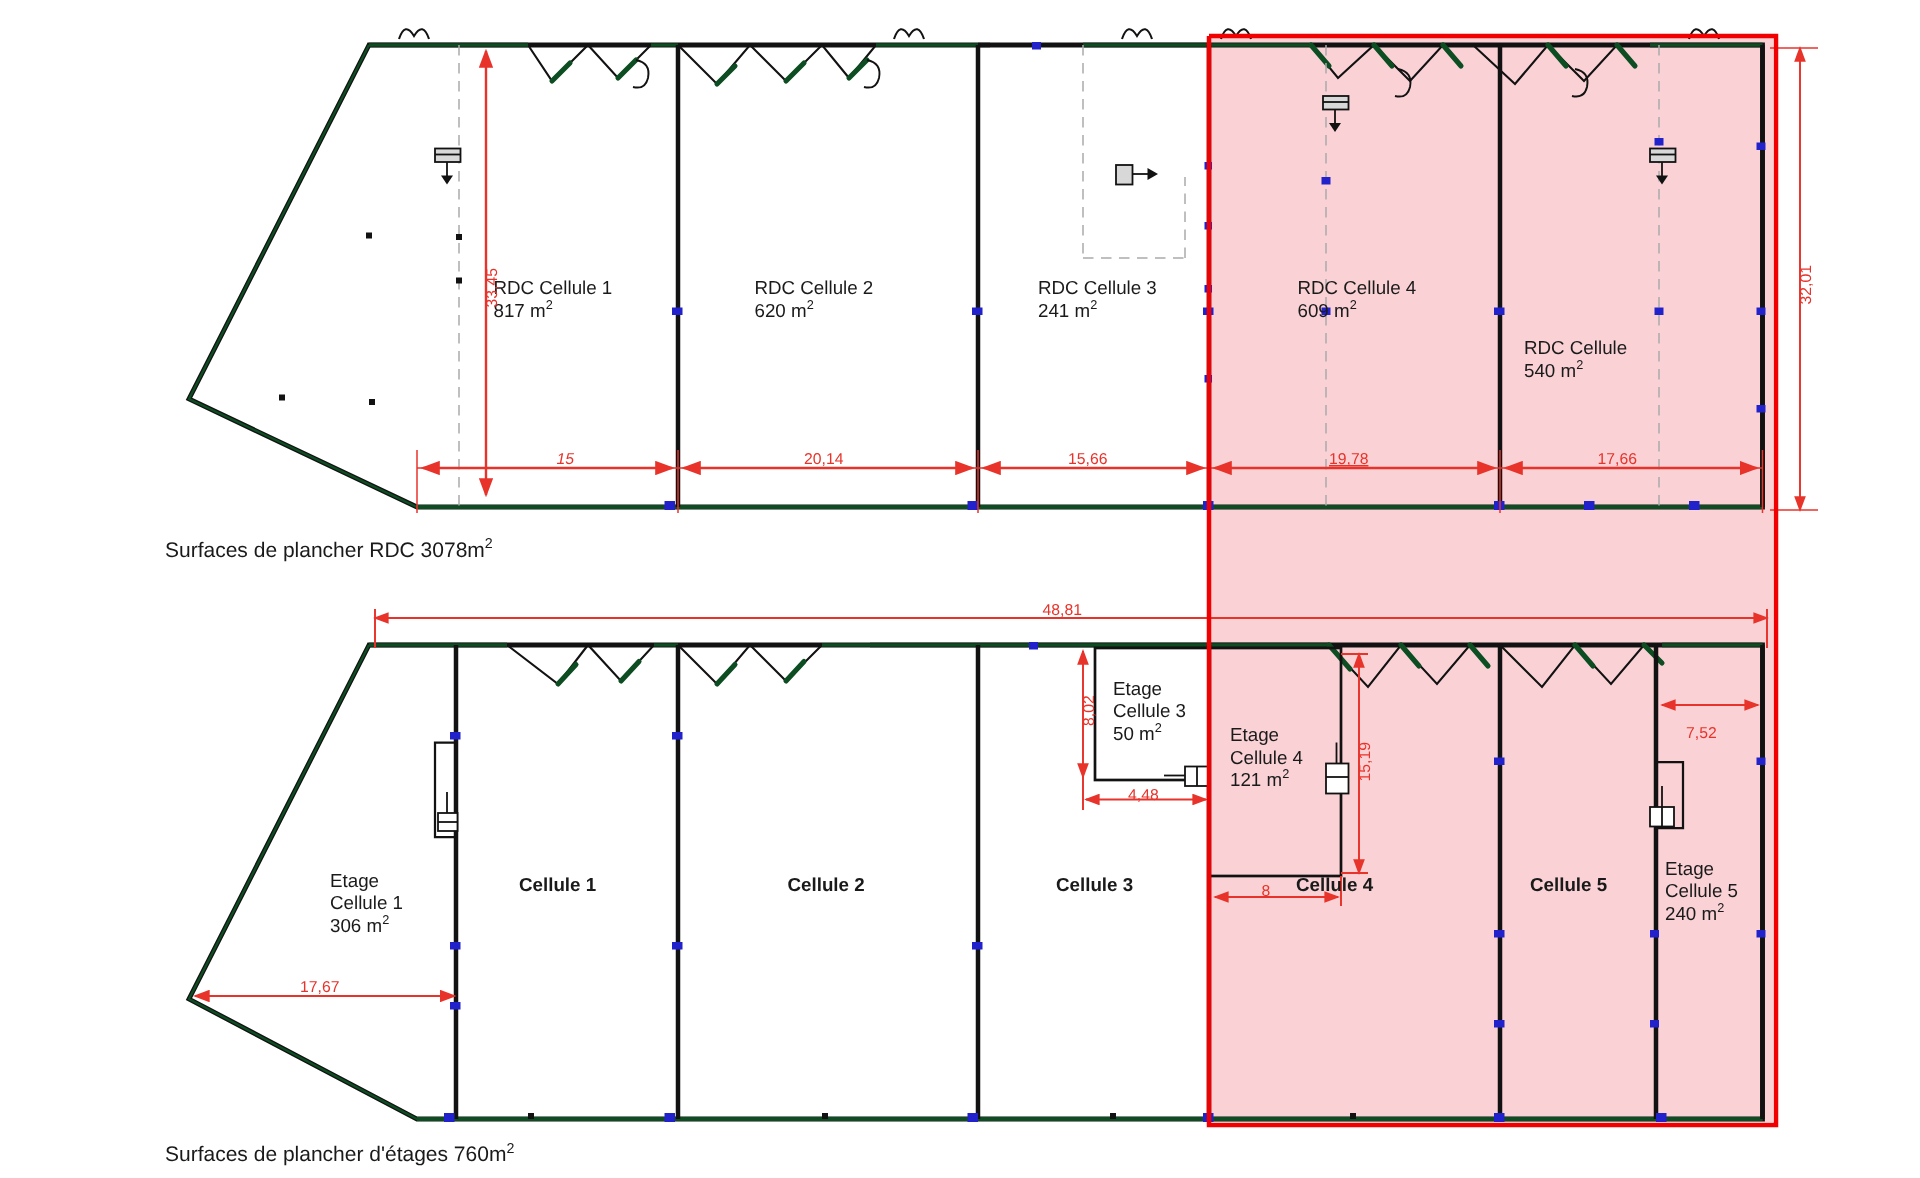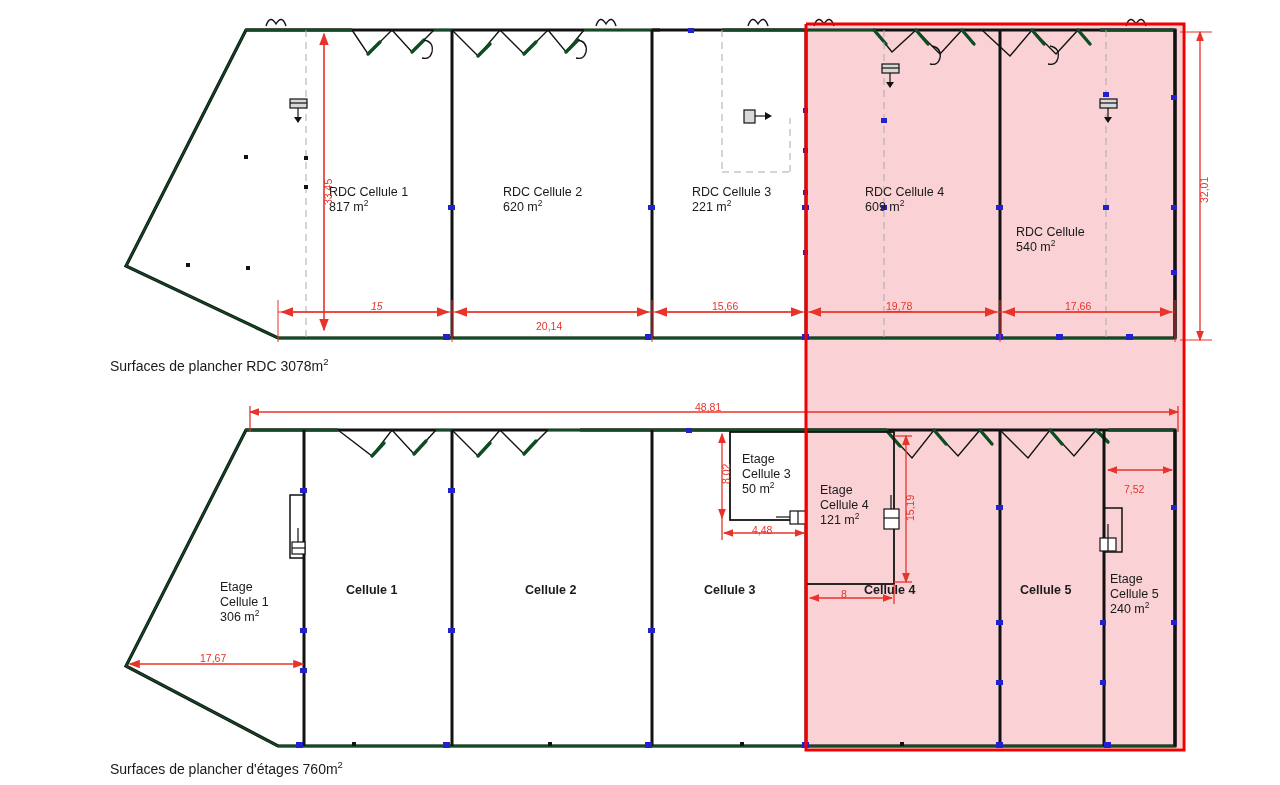--- a/index.html
+++ b/index.html
@@ -402,33 +402,33 @@
   <div class="cell-label" style="left:285px; top:185px;margin-left:44px;">
     <span>RDC Cellule 1</span>
     <span class="area"><span>817 m</span><sup>2</sup></span>
   </div>
   <div class="cell-label" style="left:503px; top:185px;">
     <span>RDC Cellule 2</span>
     <span class="area"><span>620 m</span><sup>2</sup></span>
   </div>
   <div class="cell-label" style="left:692px; top:185px;">
     <span>RDC Cellule 3</span>
-    <span class="area"><span>221 m</span><sup>2</sup></span>
+    <span class="area"><span>241 m</span><sup>2</sup></span>
   </div>
   <div class="cell-label" style="left:865px; top:185px;">
     <span>RDC Cellule 4</span>
     <span class="area"><span>609 m</span><sup>2</sup></span>
   </div>
   <div class="cell-label" style="left:1016px; top:185px;margin-top:40px;">
     <span>RDC Cellule</span>
     <span class="area"><span>540 m</span><sup>2</sup></span>
   </div>
 
   <div class="dim-text" style="left:371px; top:300px;font-style:italic;">15</div>
-  <div class="dim-text" style="left:536px; top:300px;margin-top:20px;">20,14</div>
+  <div class="dim-text" style="left:536px; top:300px;">20,14</div>
   <div class="dim-text" style="left:712px; top:300px;">15,66</div>
   <div class="dim-text" style="left:886px; top:300px;text-decoration:underline;">19,78</div>
   <div class="dim-text" style="left:1065px; top:300px;">17,66</div>
   <div class="dim-text vert" style="left:322px; top:205px;">33,45</div>
   <div class="dim-text vert" style="left:1198px; top:203px;">32,01</div>
 
   <div class="caption" style="left:110px; top:358px;">
     <span>Surfaces de plancher RDC 3078m</span><sup>2</sup>
   </div>
 

